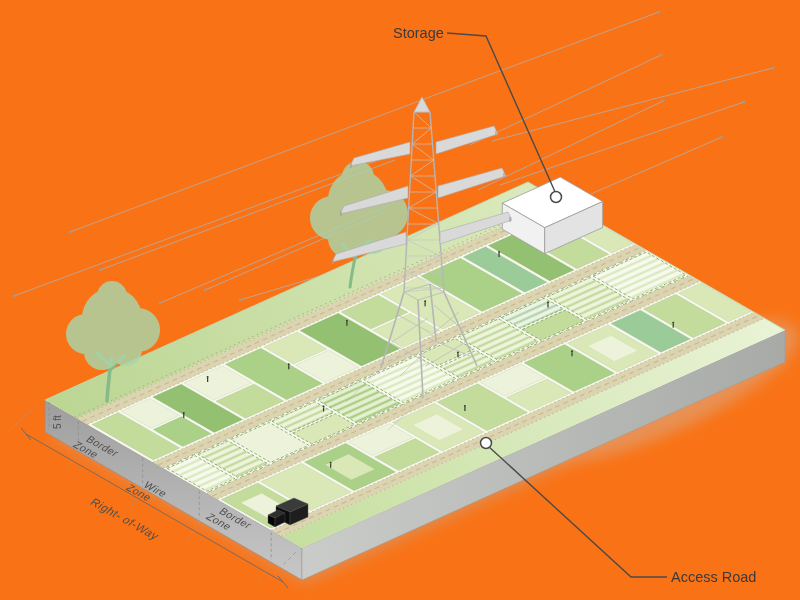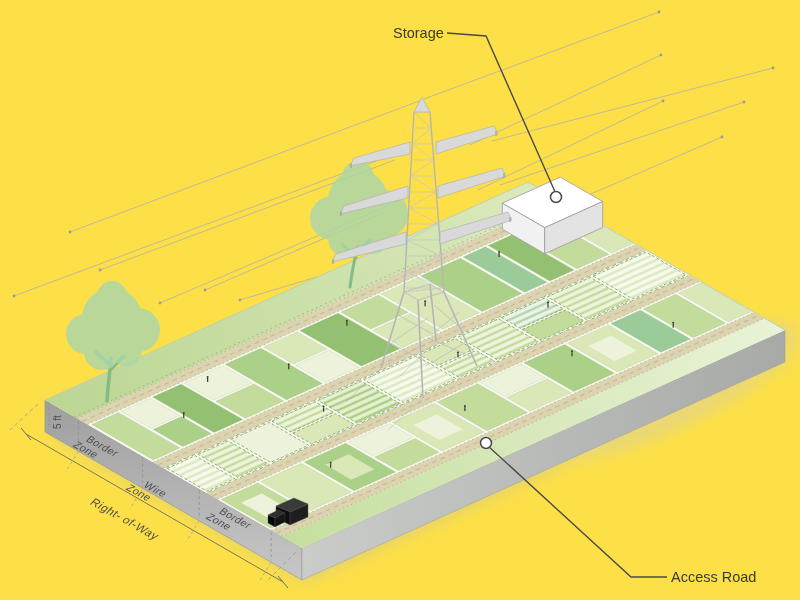--- a/index.html
+++ b/index.html
@@ -1,16 +1,16 @@
 <!DOCTYPE html>
 <html><head>
 <meta charset="utf-8">
 <style>
   html,body{margin:0;padding:0;background:#ffffff;}
-  .stage{position:relative;width:800px;height:600px;background:#fde047;overflow:hidden;text-decoration:underline;}
+  .stage{position:relative;width:800px;height:600px;background:#f97316;overflow:hidden;text-decoration:underline;}
   svg{display:block;}
   text{font-family:"Liberation Sans", sans-serif;}
   .lbl{font-size:14.5px;fill:#3a3a3a;}
   .face{font-size:10.5px;fill:#4e4e4e;letter-spacing:.4px;}
   .rowlbl{font-size:11.5px;fill:#4e4e4e;letter-spacing:.4px;}
   .ft{font-size:10px;fill:#4e4e4e;}
 </style>
 </head>
 <body>
 

